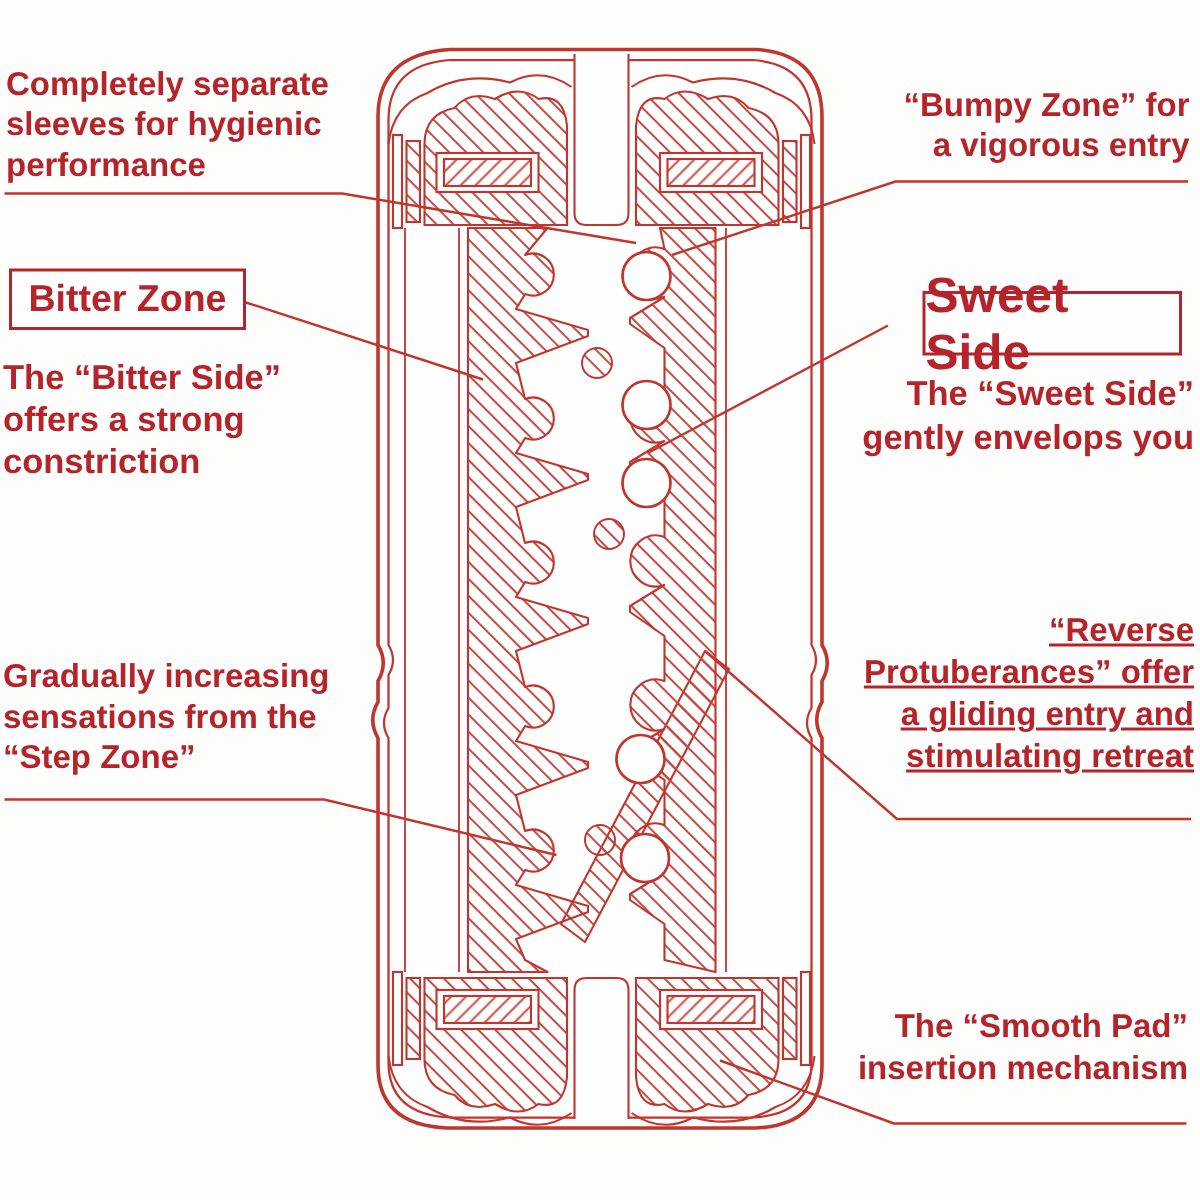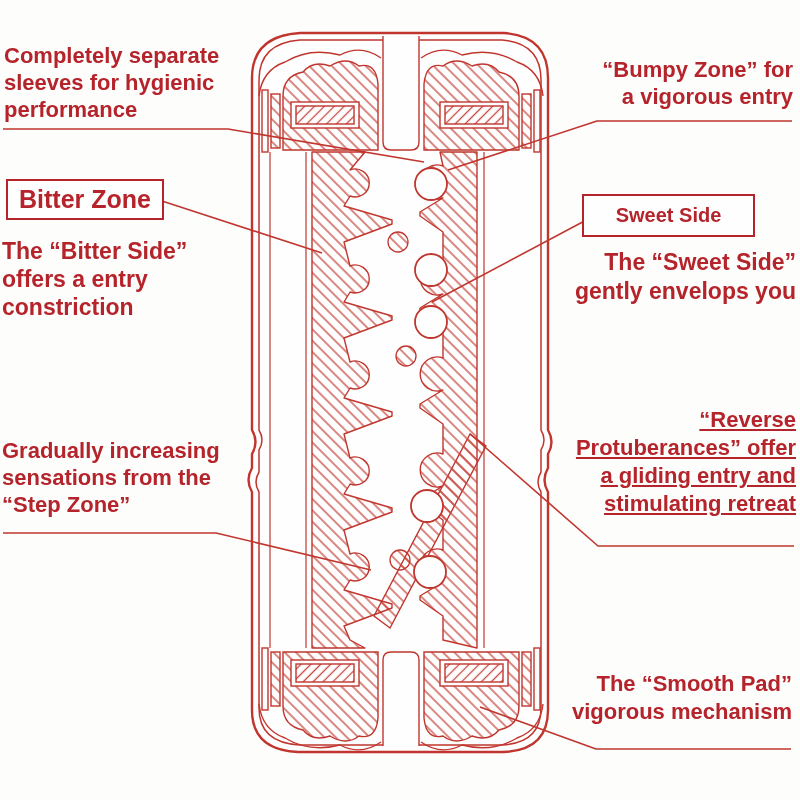--- a/index.html
+++ b/index.html
@@ -16,21 +16,21 @@
   .lbl.right{text-align:right;}
   .callout-box{
     position:absolute;z-index:2;display:flex;align-items:center;justify-content:center;
     color:#b5232b;font-weight:bold;background:#fffefe;
     border:2.5px solid #b5232b;
   }
   #lbl-separate{left:4px;top:42px;width:250px;}
   #lbl-bumpy{right:7px;top:56px;width:240px;}
   #box-bitter{left:6px;top:179px;width:154px;height:37px;font-size:25px;}
   #lbl-bitter-desc{left:2px;top:237px;width:250px;font-size:23px;line-height:28px;}
-  #box-sweet{left:582px;top:194px;width:169px;height:39px;font-size:20px;}
+  #box-sweet{left:615px;top:194px;width:169px;height:39px;font-size:33px;}
   #lbl-sweet-desc{right:4px;top:248px;width:260px;font-size:23px;line-height:29px;}
   #lbl-step{left:2px;top:437px;width:250px;line-height:27px;}
   #lbl-reverse{right:4px;top:406px;width:250px;line-height:28px;text-decoration:underline;}
   #lbl-smooth{right:8px;top:670px;width:250px;line-height:28px;}
 </style>
 </head>
 <body>
 
 <div id="stage">
 
@@ -130,34 +130,34 @@
 a vigorous entry</div>
 
   <div id="lbl-separate" class="lbl">Completely separate
 sleeves for hygienic
 performance</div>
 
   <div id="box-bitter" class="callout-box">
     <span>Bitter Zone</span>
   </div>
   <div id="lbl-bitter-desc" class="lbl">The “Bitter Side”
-offers a entry
+offers a strong
 constriction</div>
 
   <div id="box-sweet" class="callout-box">
     <span>Sweet Side</span>
   </div>
   <div id="lbl-step" class="lbl">Gradually increasing
 sensations from the
 “Step Zone”</div>
 
   <div id="lbl-sweet-desc" class="lbl right">The “Sweet Side”
 gently envelops you</div>
 
   <div id="lbl-reverse" class="lbl right">“Reverse
 Protuberances” offer
 a gliding entry and
 stimulating retreat</div>
 
   <div id="lbl-smooth" class="lbl right">The “Smooth Pad”
-vigorous mechanism</div>
+insertion mechanism</div>
 
 </div>
 
 </body></html>

